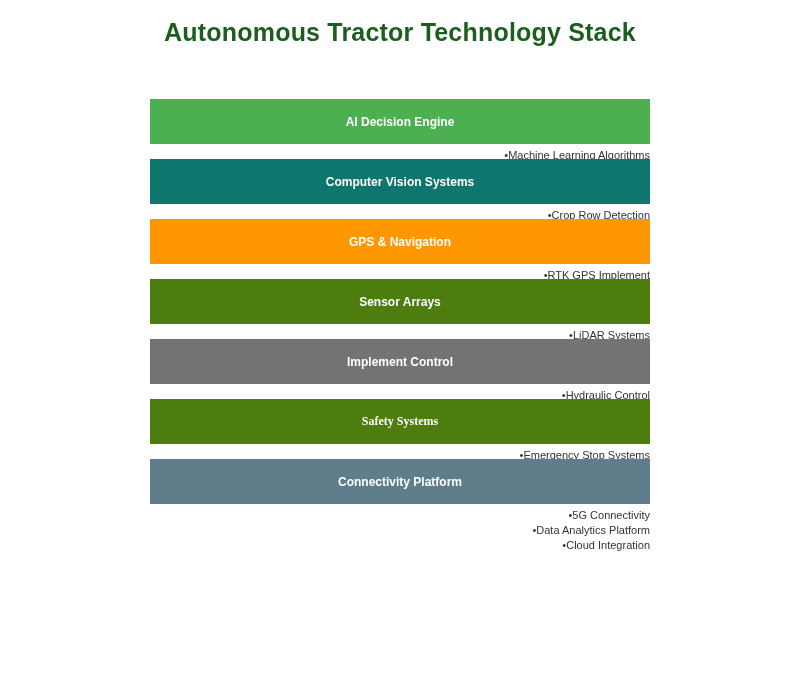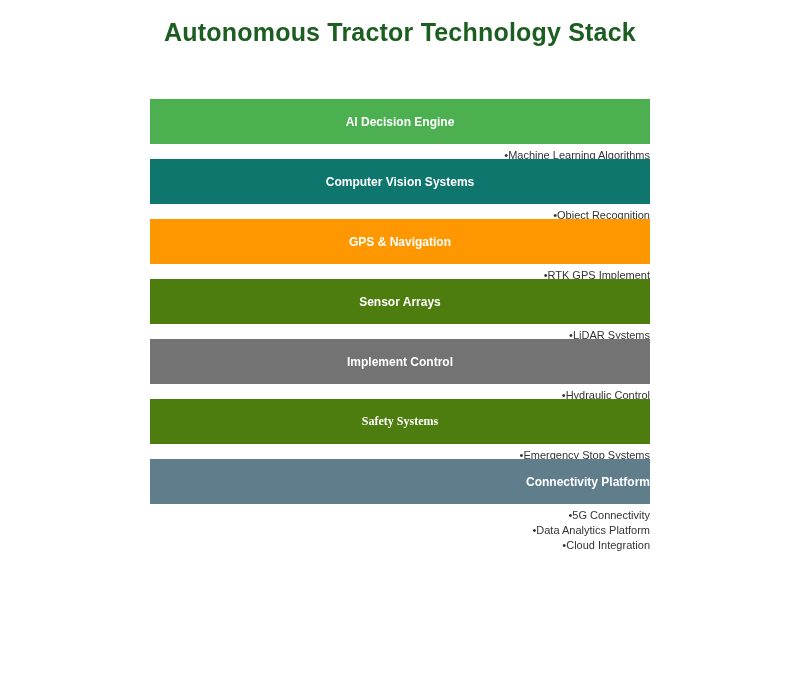--- a/index.html
+++ b/index.html
@@ -89,21 +89,20 @@
           <div class="layer-item"><span class="bullet">•</span><span>Machine Learning Algorithms</span></div>
           <div class="layer-item"><span class="bullet">•</span><span>Neural Network Processing</span></div>
           <div class="layer-item"><span class="bullet">•</span><span>Real-time Decision Making</span></div>
         </div>
       </div>
       <div class="layer" style="top: 159px; z-index: 2;">
         <div class="layer-band" style="background: #0f766e;">
           <div class="layer-band-label">Computer Vision Systems</div>
         </div>
         <div class="layer-items">
-          <div class="layer-item"><span class="bullet">•</span><span>Object Recognition</span></div>
           <div class="layer-item"><span class="bullet">•</span><span>Crop Row Detection</span></div>
           <div class="layer-item"><span class="bullet">•</span><span>Obstacle Avoidance</span></div>
         </div>
       </div>
       <div class="layer" style="top: 219px; z-index: 3;">
         <div class="layer-band" style="background: rgb(255, 152, 0);">
           <div class="layer-band-label">GPS &amp; Navigation</div>
         </div>
         <div class="layer-items">
           <div class="layer-item"><span class="bullet">•</span><span>RTK GPS Implement</span></div>
@@ -135,21 +134,21 @@
         <div class="layer-band" style="background: #4d7c0f; font-family: Liberation Serif, serif;">
           <div class="layer-band-label">Safety Systems</div>
         </div>
         <div class="layer-items">
           <div class="layer-item"><span class="bullet">•</span><span>Emergency Stop Systems</span></div>
           <div class="layer-item"><span class="bullet">•</span><span>Perimeter Detection</span></div>
           <div class="layer-item"><span class="bullet">•</span><span>Fail-safe Protocols</span></div>
         </div>
       </div>
       <div class="layer" style="top: 459px; z-index: 7;">
-        <div class="layer-band" style="background: rgb(96, 125, 139); justify-content: flex-end;">
+        <div class="layer-band" style="background: rgb(96, 125, 139);">
           <div class="layer-band-label">Connectivity Platform</div>
         </div>
         <div class="layer-items">
           <div class="layer-item"><span class="bullet">•</span><span>5G Connectivity</span></div>
           <div class="layer-item"><span class="bullet">•</span><span>Data Analytics Platform</span></div>
           <div class="layer-item"><span class="bullet">•</span><span>Cloud Integration</span></div>
         </div>
       </div>
     </div>
 

